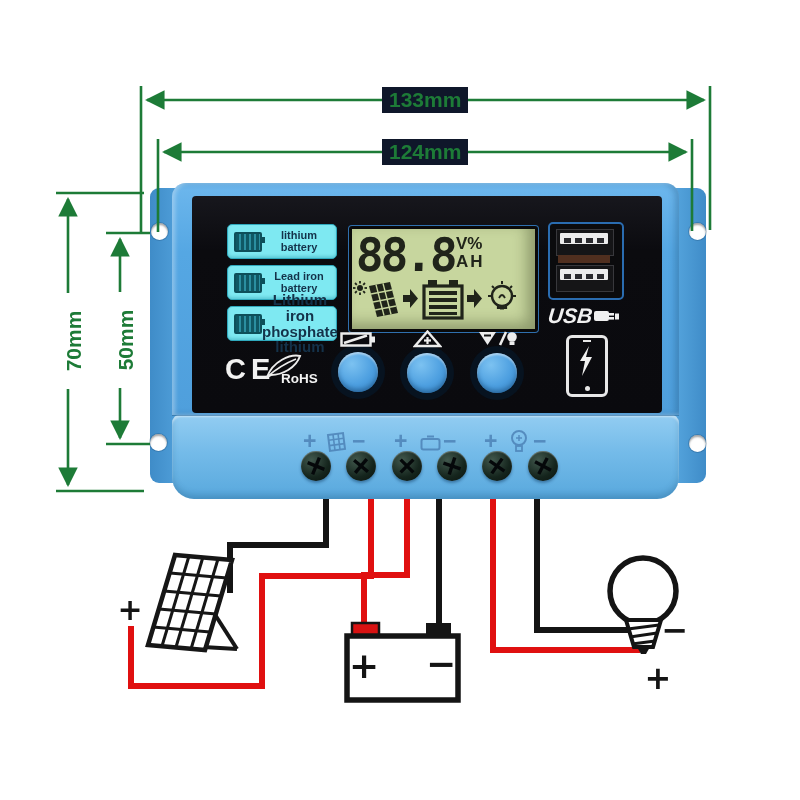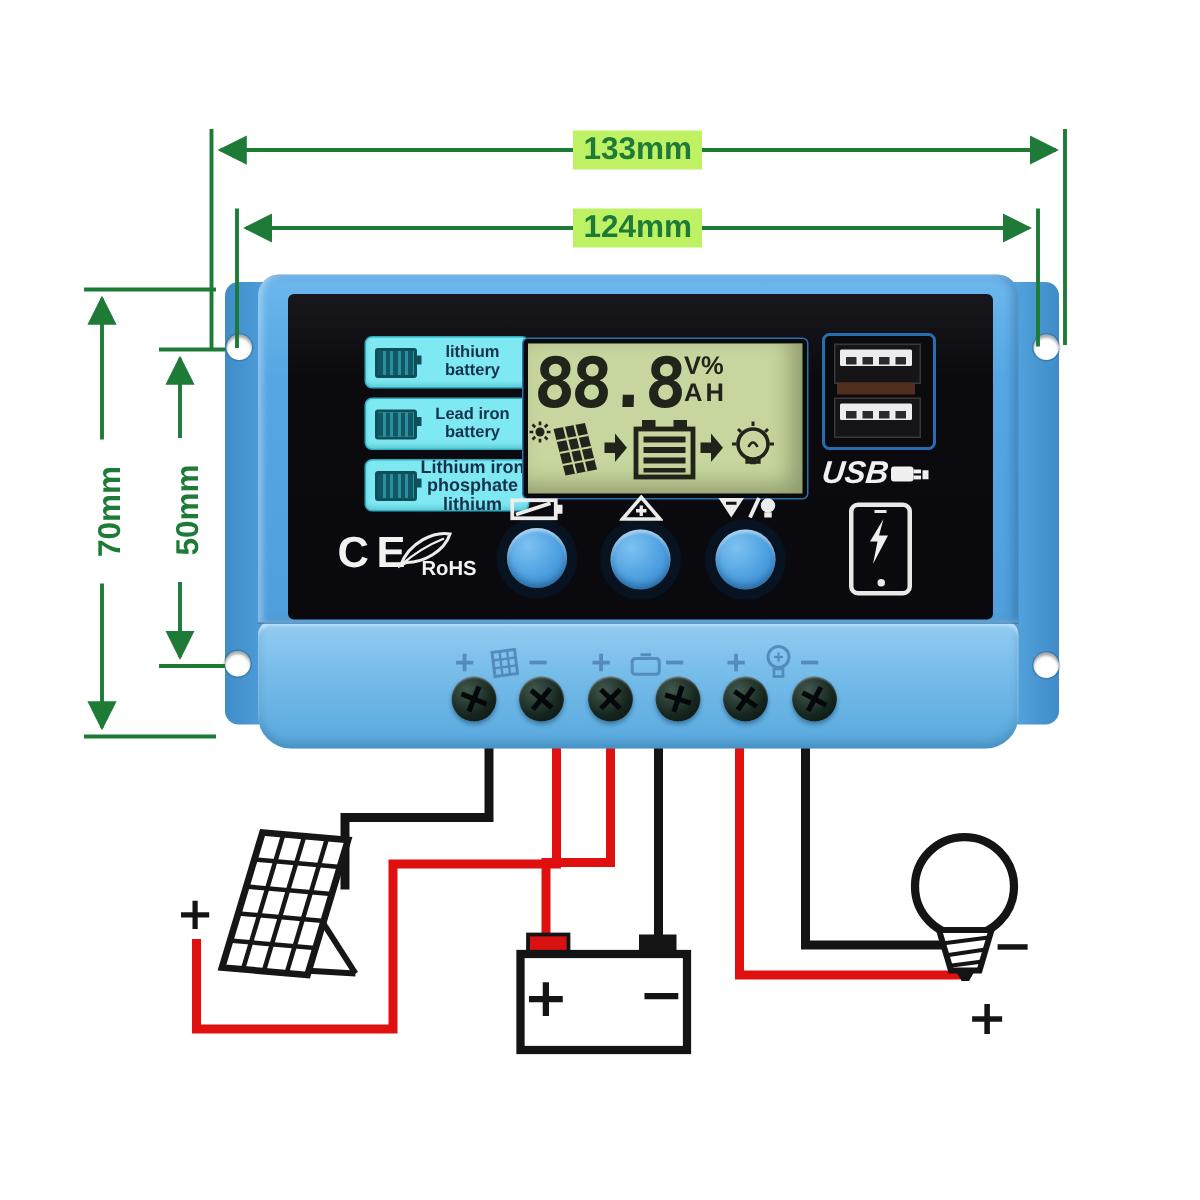--- a/index.html
+++ b/index.html
@@ -2,21 +2,21 @@
 <html><head>
 <meta charset="utf-8">
 <style>
   html,body{margin:0;padding:0;background:#fff;}
   .stage{position:relative;width:800px;height:800px;background:#ffffff;overflow:hidden;
          font-family:"Liberation Sans",sans-serif;}
   .abs{position:absolute;}
 
   
   .dimsvg{left:0;top:0;z-index:50;pointer-events:none;}
-  .dimtext{z-index:51;color:#1d7b37;font-weight:bold;font-size:21px;background:#bef264;
+  .dimtext{z-index:51;color:#1d7b37;font-weight:bold;font-size:21px;background:#0f172a;
            padding:0 7px;line-height:26px;text-align:center;}
   .dimtext.vert{transform:rotate(-90deg);background:#fff;padding:0 6px;}
 
   
   .backplate{left:150px;top:188px;width:556px;height:295px;border-radius:9px;z-index:4;
     background:linear-gradient(90deg,#3f8cc8,#56a6e0 7%,#5aaae2 93%,#3f8cc8);}
   .hole{width:17px;height:17px;border-radius:50%;background:#fff;z-index:5;
     box-shadow:inset 0 2px 2px rgba(0,0,0,.35), 0 0 0 1px rgba(20,60,100,.25);}
   .lowerbody{left:172px;top:414px;width:507px;height:85px;z-index:6;
     border-radius:9px 9px 22px 22px;
@@ -27,27 +27,27 @@
     border-radius:14px 14px 0 0;
     background:linear-gradient(180deg,#6db7ed,#55a7e3 30%,#4f9fdc);
     box-shadow:inset 3px 0 4px rgba(255,255,255,.35), inset -4px 0 6px rgba(20,70,110,.3);}
   .blackpanel{left:192px;top:196px;width:470px;height:217px;z-index:8;border-radius:4px;
     background:linear-gradient(180deg,#17171d,#0b0b0f 25%,#0a0a0e);}
   .title{left:192px;top:199px;width:470px;text-align:center;z-index:9;color:#f2f2f2;
     font-size:18px;letter-spacing:1.4px;}
 
   
   .btlabel{left:227px;width:108px;height:33px;z-index:9;background:#7ee9f2;border-radius:5px;
-    border:1px solid #2fa9bd;display:flex;align-items:center;box-shadow:inset 0 -2px 3px rgba(0,120,140,.25);margin-left:16px;}
+    border:1px solid #2fa9bd;display:flex;align-items:center;box-shadow:inset 0 -2px 3px rgba(0,120,140,.25);}
   .bticon{width:24px;height:16px;margin-left:6px;flex:0 0 auto;border:2px solid #0d4f5a;border-radius:2px;
     background:repeating-linear-gradient(90deg,#0f5864 0 3px,#2b8fa0 3px 5px);position:relative;}
   .bticon:after{content:"";position:absolute;right:-5px;top:3px;width:3px;height:6px;background:#0d4f5a;}
   .bttext{flex:1;text-align:center;color:#14324a;font-weight:bold;line-height:1.05;}
   .bt12{font-size:11px;}
-  .bt3{font-size:12px;text-align:center;}
+  .bt3{font-size:15px;text-align:center;}
 
   
   .lcd{left:349px;top:226px;width:183px;height:100px;z-index:9;background:#c7d69e;
     border:3px solid #0a0a0a;border-radius:3px;
     box-shadow:0 0 0 1px #2f6fae, inset -8px -6px 14px rgba(40,50,20,.35);}
   .lcdval{left:356px;top:228px;z-index:10;font-family:"DejaVu Sans Mono",monospace;
     font-weight:bold;font-size:46px;letter-spacing:-3px;color:#20241a;transform:skewX(-2deg);}
   .lcdunit{z-index:10;color:#20241a;font-weight:bold;font-size:17px;}
   .lcdicons{left:352px;top:277px;z-index:10;}
 

